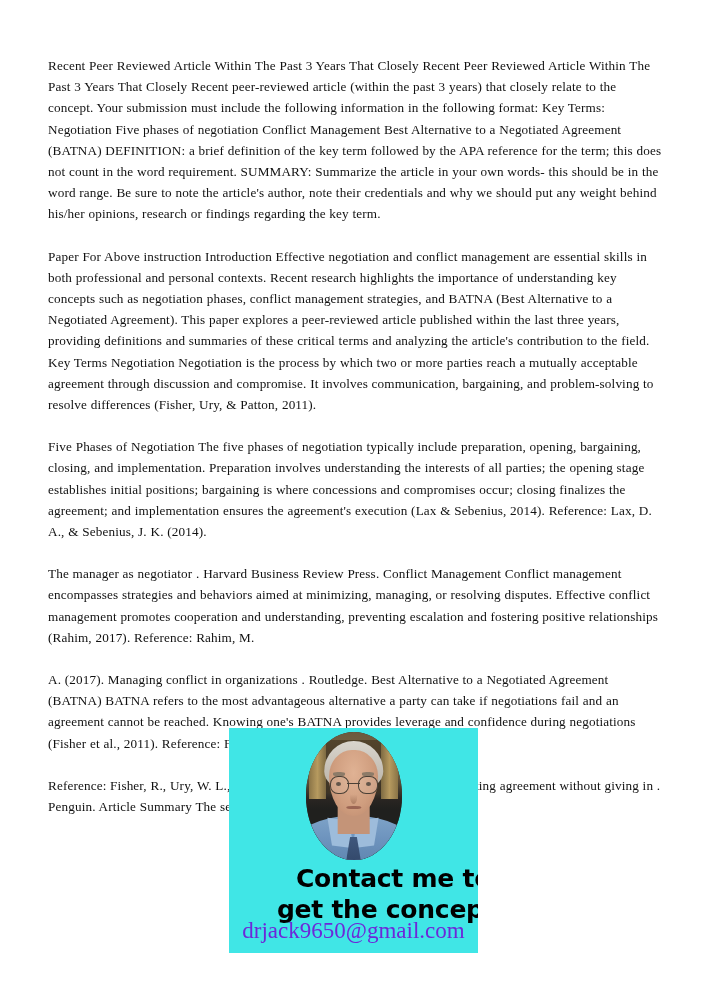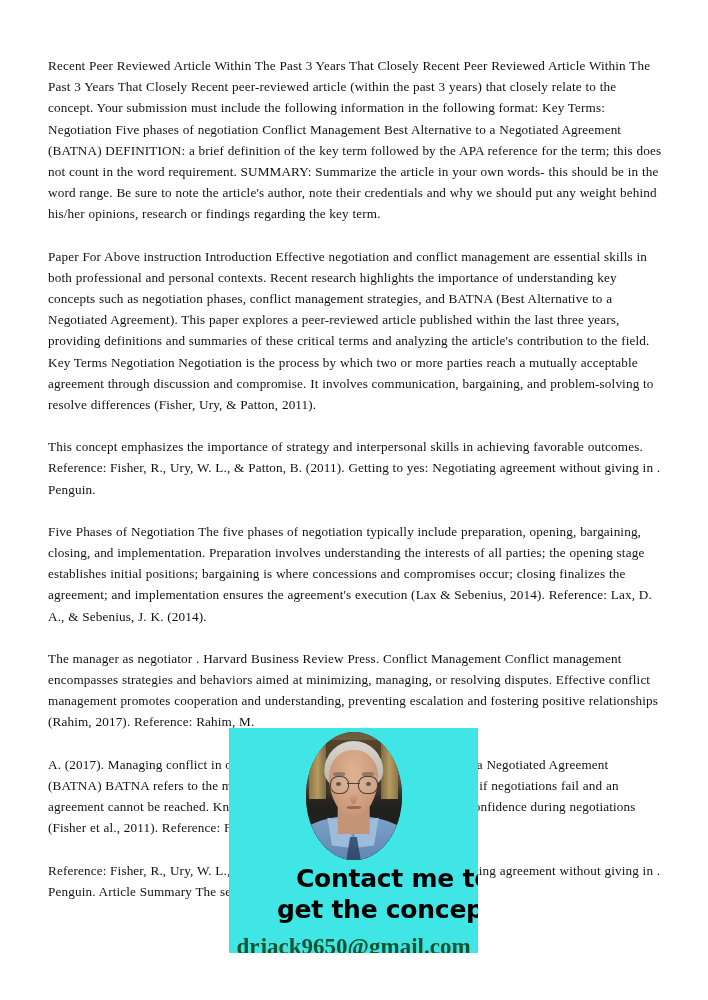--- a/index.html
+++ b/index.html
@@ -167,37 +167,36 @@
     color: #000000;
     letter-spacing: -0.01em;
     padding-left: 40px;
   }
   #contact-line1 { top: 136px; }
   #contact-line2 { top: 167px; }
 
   #contact-email {
     position: absolute;
     left: 0; width: 100%;
-    top: 206px;
+    top: 190px;
     font-family: "Liberation Serif", "DejaVu Serif", serif;
-    font-weight: 700;
+    font-weight: 400;
     font-size: 23px;
     line-height: 26px;
-    color: #14532d;
+    color: #6d28d9;
   }
 </style>
 </head>
 <body>
 
 <div id="page">
 
   <div id="doc-body">
     <p class="para">Recent Peer Reviewed Article Within The Past 3 Years That Closely Recent Peer Reviewed Article Within The Past 3 Years That Closely Recent peer-reviewed article (within the past 3 years) that closely relate to the concept. Your submission must include the following information in the following format: Key Terms: Negotiation Five phases of negotiation Conflict Management Best Alternative to a Negotiated Agreement (BATNA) DEFINITION: a brief definition of the key term followed by the APA reference for the term; this does not count in the word requirement. SUMMARY: Summarize the article in your own words- this should be in the word range. Be sure to note the article's author, note their credentials and why we should put any weight behind his/her opinions, research or findings regarding the key term.</p>
     <p class="para">Paper For Above instruction Introduction Effective negotiation and conflict management are essential skills in both professional and personal contexts. Recent research highlights the importance of understanding key concepts such as negotiation phases, conflict management strategies, and BATNA (Best Alternative to a Negotiated Agreement). This paper explores a peer-reviewed article published within the last three years, providing definitions and summaries of these critical terms and analyzing the article's contribution to the field. Key Terms Negotiation Negotiation is the process by which two or more parties reach a mutually acceptable agreement through discussion and compromise. It involves communication, bargaining, and problem-solving to resolve differences (Fisher, Ury, &amp; Patton, 2011).</p>
-    <p class="para">This concept emphasizes the importance of strategy and interpersonal skills in achieving favorable outcomes. Reference: Fisher, R., Ury, W. L., &amp; Patton, B. (2011). Getting to yes: Negotiating agreement without giving in . Penguin.</p>
     <p class="para">Five Phases of Negotiation The five phases of negotiation typically include preparation, opening, bargaining, closing, and implementation. Preparation involves understanding the interests of all parties; the opening stage establishes initial positions; bargaining is where concessions and compromises occur; closing finalizes the agreement; and implementation ensures the agreement's execution (Lax &amp; Sebenius, 2014). Reference: Lax, D. A., &amp; Sebenius, J. K. (2014).</p>
     <p class="para">The manager as negotiator . Harvard Business Review Press. Conflict Management Conflict management encompasses strategies and behaviors aimed at minimizing, managing, or resolving disputes. Effective conflict management promotes cooperation and understanding, preventing escalation and fostering positive relationships (Rahim, 2017). Reference: Rahim, M.</p>
     <p class="para">A. (2017). Managing conflict in organizations . Routledge. Best Alternative to a Negotiated Agreement (BATNA) BATNA refers to the most advantageous alternative a party can take if negotiations fail and an agreement cannot be reached. Knowing one's BATNA provides leverage and confidence during negotiations (Fisher et al., 2011). Reference: Fisher, R., Ury, W. L.</p>
     <p class="para">Reference: Fisher, R., Ury, W. L., &amp; Patton, B. (2011). Getting to yes: Negotiating agreement without giving in . Penguin. Article Summary The selected peer-reviewed article, authored by Dr.</p>
   </div>
 
   <div id="contact-overlay">
 
     <div id="portrait-wrap">
       <div class="ph-bg"></div>

